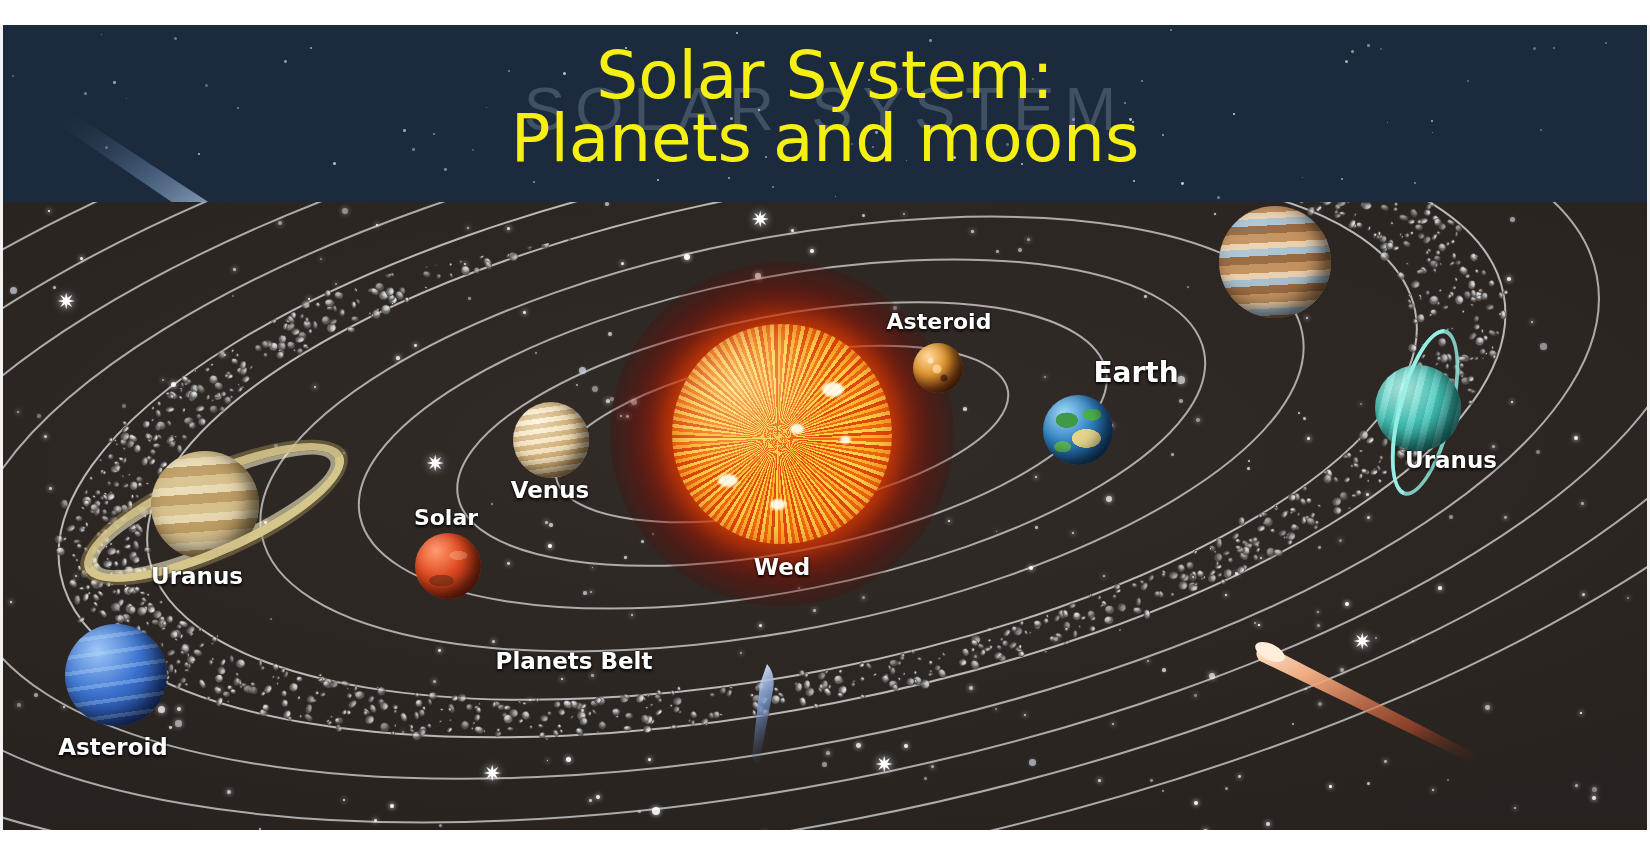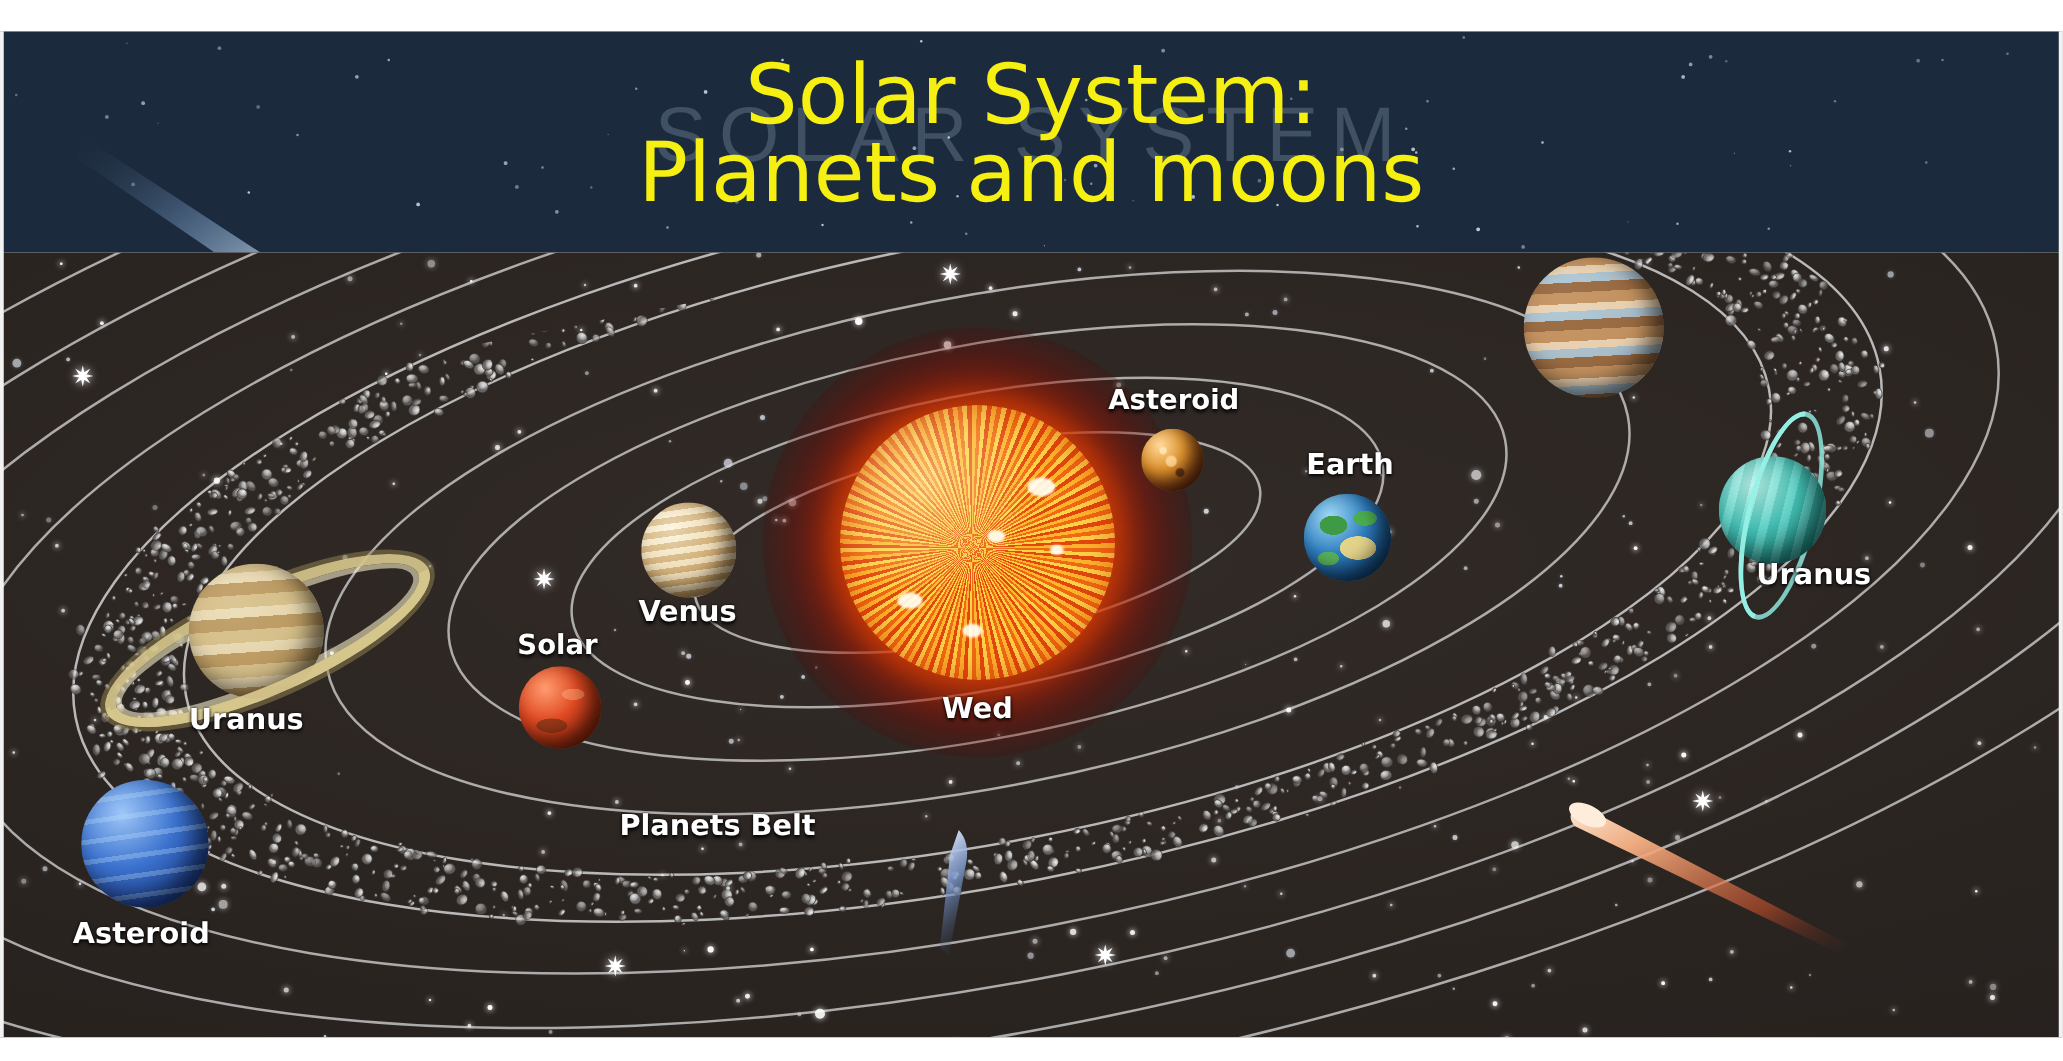--- a/index.html
+++ b/index.html
@@ -1982,21 +1982,21 @@
           <stop offset="40%" stop-color="#7d9ad0" stop-opacity=".8"></stop>
           <stop offset="100%" stop-color="#2f3c5a" stop-opacity="0"></stop>
         </linearGradient>
       </defs>
       <path d="M22 2 Q31 12 28 28 L14 103 L7 96 L15 22 Z" fill="url(#cbl)"></path>
     </svg>
 
     <div id="label-layer">
         <div class="label" style="left: 939px; top: 119px; font-size: 22px; transform: translate(-50%, -50%);">Asteroid</div>
         <div class="label" style="left: 550px; top: 288px; font-size: 23px; transform: translate(-50%, -50%);">Venus</div>
-        <div class="label" style="left: 1080px; top: 170px; font-size: 23px; transform: translate(-50%, -50%);">Earth</div>
+        <div class="label" style="left: 1136px; top: 170px; font-size: 28px; transform: translate(-50%, -50%);">Earth</div>
         <div class="label" style="left: 446px; top: 315px; font-size: 22px; transform: translate(-50%, -50%);">Solar</div>
         <div class="label" style="left: 197px; top: 374px; font-size: 23px; transform: translate(-50%, -50%);">Uranus</div>
         <div class="label" style="left: 1451px; top: 258px; font-size: 23px; transform: translate(-50%, -50%);">Uranus</div>
         <div class="label" style="left: 113px; top: 545px; font-size: 23px; transform: translate(-50%, -50%);">Asteroid</div>
         <div class="label" style="left: 782px; top: 365px; font-size: 23px; transform: translate(-50%, -50%);">Wed</div>
         <div class="label" style="left: 574px; top: 459px; font-size: 23px; transform: translate(-50%, -50%);">Planets Belt</div>
       </div>
   </div>
 
   <div id="edge-top"></div>

